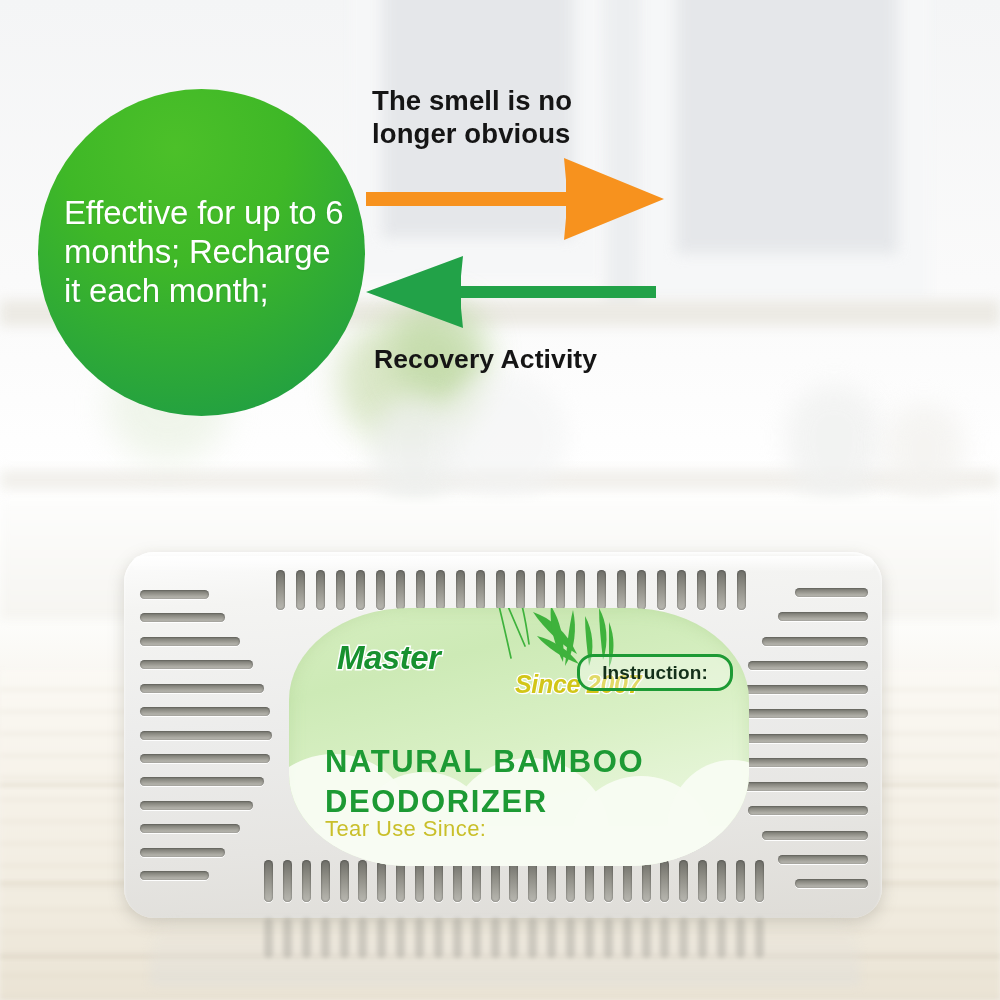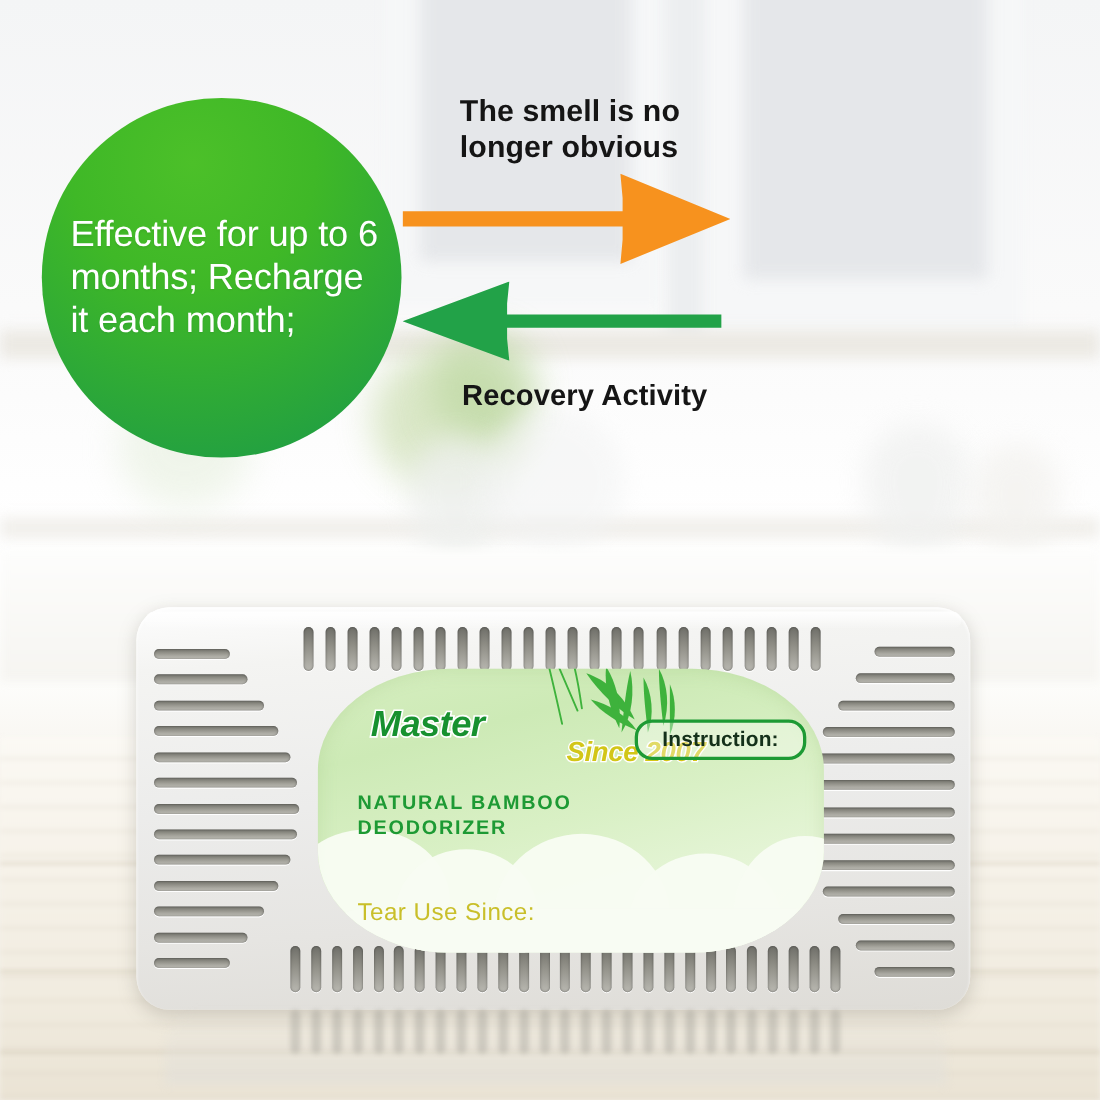--- a/index.html
+++ b/index.html
@@ -40,21 +40,21 @@
     background:radial-gradient(circle at 42% 18%,#4cc029 0%,#3fb827 34%,#2aa63a 72%,#199a4a 100%);
     padding-left:26px;padding-right:14px;}
   #circle-green span{font-size:33px;}
   #circle-yellow{left:655px;top:127px;width:318px;height:318px;
     background:linear-gradient(170deg,#e9e424 0%,#eddc22 22%,#f5cb20 52%,#fbb01d 80%,#fba61c 100%);
     padding-left:34px;padding-right:12px;}
   #circle-yellow span{font-size:32px;}
 
   
   .arrow-label{position:absolute;color:#151515;font-weight:bold;line-height:1.2;
-    letter-spacing:.1px;margin-left:46px;}
+    letter-spacing:.1px;}
   #label-top{left:372px;top:84px;width:250px;font-size:27.5px;}
   #label-bottom{left:374px;top:344px;width:290px;font-size:26.5px;}
 
   .arrow-svg{position:absolute;}
   #arrow-orange{left:366px;top:158px;}
   #arrow-green{left:366px;top:256px;}
 
   
   .product{position:absolute;left:124px;top:552px;width:758px;height:366px;}
   .body-shell{position:absolute;inset:0;border-radius:30px;
@@ -90,22 +90,22 @@
 
   .logo{position:absolute;left:34px;top:32px;width:210px;}
   .logo-l1,.logo-l2{font-style:italic;font-weight:bold;color:#17912f;
     -webkit-text-stroke:3px #ffffff;paint-order:stroke fill;
     letter-spacing:-.5px;line-height:.95;}
   .logo-l1{font-size:33px;}
   .logo-l2{font-size:33px;margin-left:14px;margin-top:2px;}
   .since{position:absolute;left:226px;top:62px;font-style:italic;font-weight:bold;
     font-size:25px;color:#d2c618;-webkit-text-stroke:2.5px #ffffff;paint-order:stroke fill;
     letter-spacing:-.3px;}
-  .prodname{position:absolute;left:36px;top:110px;color:#1d9a34;font-weight:bold;
-    font-size:18px;letter-spacing:1.6px;line-height:1.28;}
+  .prodname{position:absolute;left:36px;top:134px;color:#1d9a34;font-weight:bold;
+    font-size:31px;letter-spacing:1.6px;line-height:1.28;}
   .firstuse{position:absolute;left:36px;top:208px;color:#c9bf2a;font-size:22px;
     letter-spacing:.4px;}
 
   .instr-box{position:absolute;left:288px;top:46px;width:150px;height:31px;
     border:3px solid #1d9a34;border-radius:16px;background:rgba(255,255,255,.35);
     display:flex;align-items:center;justify-content:center;}
   .instr-box b{color:#14301a;font-size:19px;font-weight:bold;letter-spacing:.1px;}
   .steps{position:absolute;left:290px;top:88px;width:170px;font-size:14.6px;
     color:#1a1a1a;line-height:1.78;}
   .steps .sk{color:#2aa34a;font-weight:bold;}

